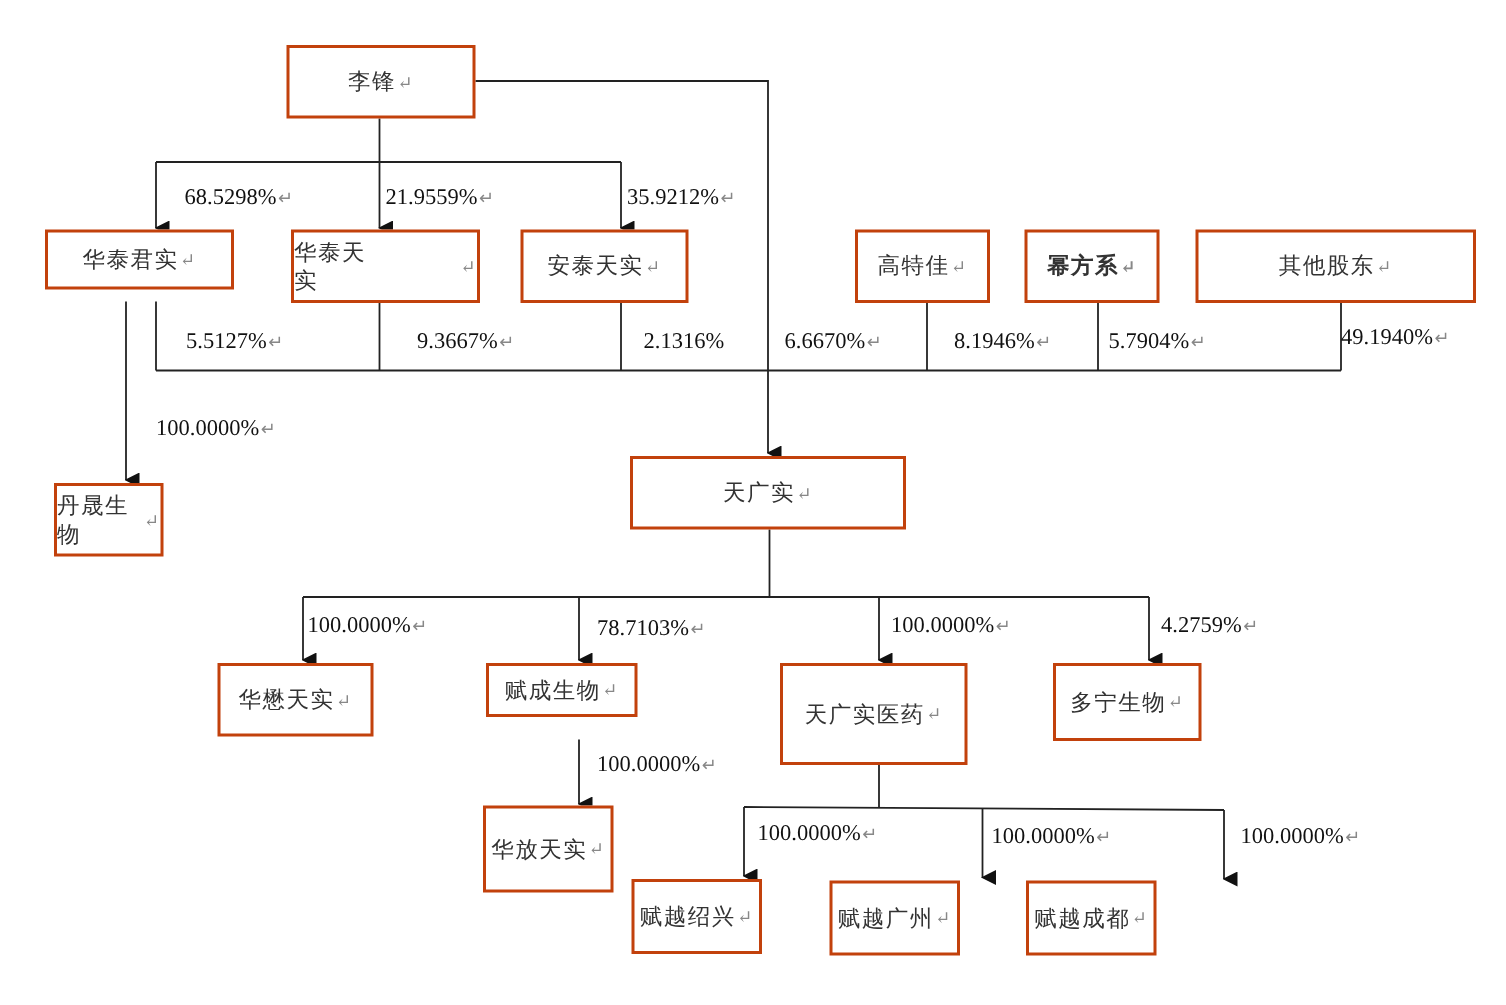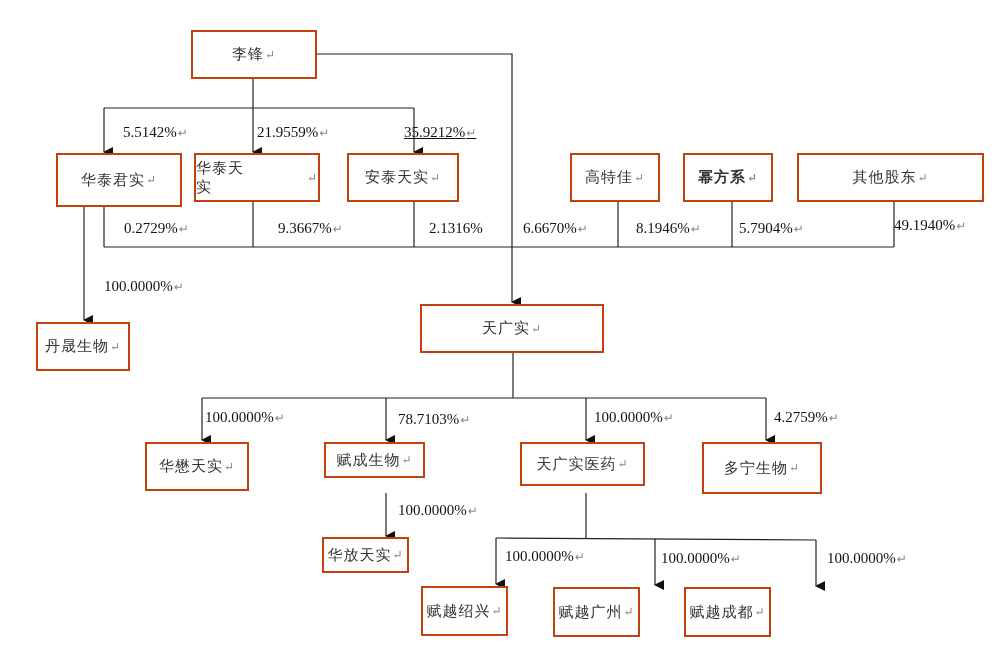--- a/index.html
+++ b/index.html
@@ -56,21 +56,21 @@
     <line x1="496" y1="538" x2="496" y2="584" marker-end="url(#arr)"></line>
     <line x1="655" y1="539" x2="655" y2="585" marker-end="url(#arr)"></line>
     <line x1="816" y1="540" x2="816" y2="586" marker-end="url(#arr)"></line>
   </g>
 </svg>
 
 <div class="box" style="left:191px;top:30px;width:126px;height:49px;">
   <span>李锋</span>
     <span class="mark">↵</span>
 </div>
-<div class="box" style="left:56px;top:153px;width:126px;height:54px;">
+<div class="box" style="left:30px;top:153px;width:126px;height:40px;">
   <span>华泰君实</span>
     <span class="mark">↵</span>
 </div>
 <div class="box" style="left:194px;top:153px;width:126px;height:49px;gap:48px;">
   <span>华泰天实</span>
     <span class="mark">↵</span>
 </div>
 <div class="box" style="left:347px;top:153px;width:112px;height:49px;">
   <span>安泰天实</span>
     <span class="mark">↵</span>
@@ -80,66 +80,66 @@
     <span class="mark">↵</span>
 </div>
 <div class="box" style="left:683px;top:153px;width:90px;height:49px;font-weight:bold;">
   <span>幂方系</span>
     <span class="mark">↵</span>
 </div>
 <div class="box" style="left:797px;top:153px;width:187px;height:49px;">
   <span>其他股东</span>
     <span class="mark">↵</span>
 </div>
-<div class="box" style="left:36px;top:322px;width:94px;height:49px;">
+<div class="box" style="left:36px;top:322px;width:73px;height:49px;">
   <span>丹晟生物</span>
     <span class="mark">↵</span>
 </div>
 <div class="box" style="left:420px;top:304px;width:184px;height:49px;">
   <span>天广实</span>
     <span class="mark">↵</span>
 </div>
 <div class="box" style="left:145px;top:442px;width:104px;height:49px;">
   <span>华懋天实</span>
     <span class="mark">↵</span>
 </div>
 <div class="box" style="left:324px;top:442px;width:101px;height:36px;">
   <span>赋成生物</span>
     <span class="mark">↵</span>
 </div>
-<div class="box" style="left:520px;top:442px;width:125px;height:44px;">
+<div class="box" style="left:520px;top:442px;width:125px;height:68px;">
   <span>天广实医药</span>
     <span class="mark">↵</span>
 </div>
-<div class="box" style="left:702px;top:442px;width:120px;height:52px;">
+<div class="box" style="left:702px;top:442px;width:99px;height:52px;">
   <span>多宁生物</span>
     <span class="mark">↵</span>
 </div>
-<div class="box" style="left:322px;top:537px;width:87px;height:36px;">
+<div class="box" style="left:322px;top:537px;width:87px;height:58px;">
   <span>华放天实</span>
     <span class="mark">↵</span>
 </div>
 <div class="box" style="left:421px;top:586px;width:87px;height:50px;">
   <span>赋越绍兴</span>
     <span class="mark">↵</span>
 </div>
 <div class="box" style="left:553px;top:587px;width:87px;height:50px;">
   <span>赋越广州</span>
     <span class="mark">↵</span>
 </div>
 <div class="box" style="left:684px;top:587px;width:87px;height:50px;">
   <span>赋越成都</span>
     <span class="mark">↵</span>
 </div>
 
-<div class="pct" style="left:123px;top:124px;"><span>5.5142%</span><span class="mark">↵</span></div>
+<div class="pct" style="left:123px;top:124px;"><span>68.5298%</span><span class="mark">↵</span></div>
 <div class="pct" style="left:257px;top:124px;"><span>21.9559%</span><span class="mark">↵</span></div>
-<div class="pct" style="left:404px;top:124px;text-decoration:underline;"><span>35.9212%</span><span class="mark">↵</span></div>
+<div class="pct" style="left:418px;top:124px;"><span>35.9212%</span><span class="mark">↵</span></div>
 
-<div class="pct" style="left:124px;top:220px;"><span>0.2729%</span><span class="mark">↵</span></div>
+<div class="pct" style="left:124px;top:220px;"><span>5.5127%</span><span class="mark">↵</span></div>
 <div class="pct" style="left:278px;top:220px;"><span>9.3667%</span><span class="mark">↵</span></div>
 <div class="pct" style="left:429px;top:220px;"><span>2.1316%</span></div>
 <div class="pct" style="left:523px;top:220px;"><span>6.6670%</span><span class="mark">↵</span></div>
 <div class="pct" style="left:636px;top:220px;"><span>8.1946%</span><span class="mark">↵</span></div>
 <div class="pct" style="left:739px;top:220px;"><span>5.7904%</span><span class="mark">↵</span></div>
 <div class="pct" style="left:894px;top:217px;"><span>49.1940%</span><span class="mark">↵</span></div>
 
 <div class="pct" style="left:104px;top:278px;"><span>100.0000%</span><span class="mark">↵</span></div>
 
 <div class="pct" style="left:205px;top:409px;"><span>100.0000%</span><span class="mark">↵</span></div>

